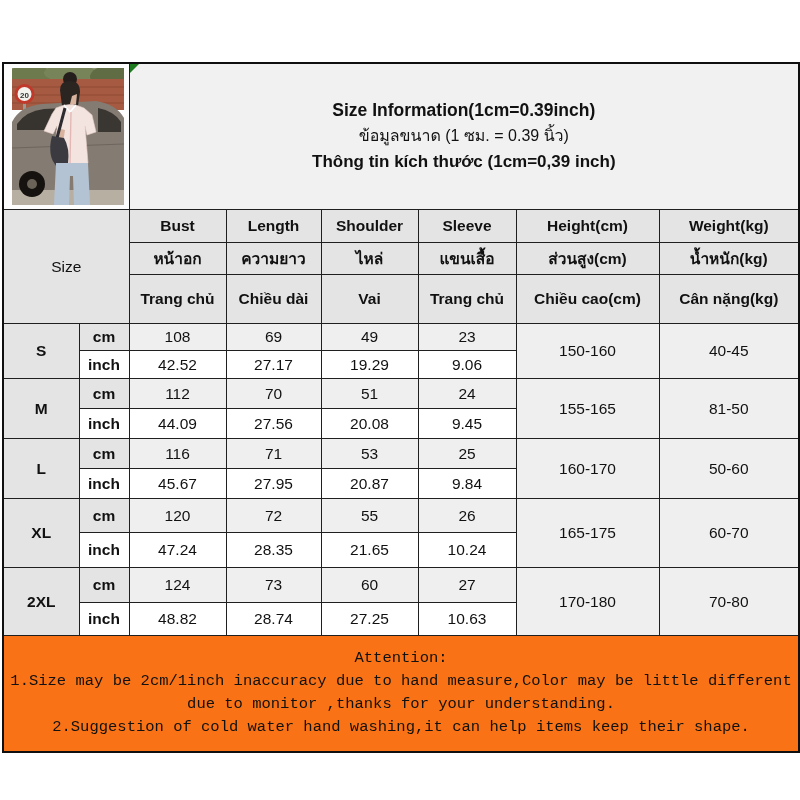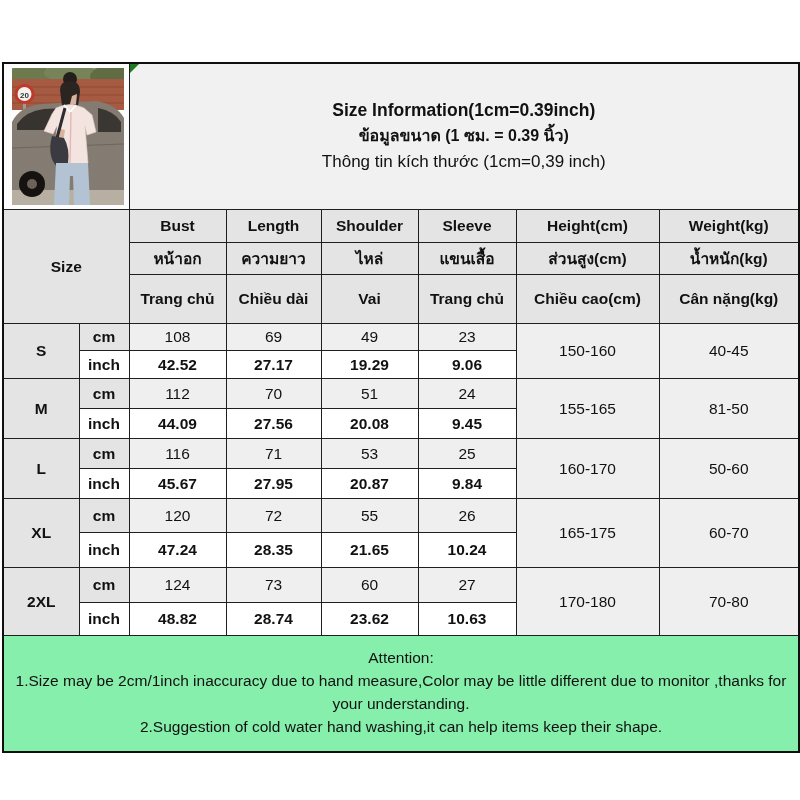--- a/index.html
+++ b/index.html
@@ -13,36 +13,36 @@
     border:2px solid #0f0f0f;
   }
   table.size-chart td {
     border:1px solid #1f1f1f;
     text-align:center; vertical-align:middle;
     padding:0; overflow:hidden;
     font-size:15.5px;
   }
   td.g  { background:#e4e4e4; }   
   td.lg { background:#efefef; }   
-  td.w  { background:#ffffff;font-weight:bold; }
+  td.w  { background:#ffffff; }
 
   td.photo-cell { background:#fdfdfd; vertical-align:top; text-align:left; }
   td.title-cell { background:#f1f1f1; }
   .title-en { font-size:17.5px; font-weight:bold; line-height:1.55; }
-  .title-th { font-size:16px;   font-weight:bold; line-height:1.55; }
-  .title-vi { font-size:17px;   font-weight:normal; line-height:1.55; }
-
-  td.size-corner { font-size:27px; font-weight:bold; }
+  .title-th { font-size:16px;   font-weight:normal; line-height:1.55; }
+  .title-vi { font-size:17px;   font-weight:bold; line-height:1.55; }
+
+  td.size-corner { font-size:27px; font-weight:normal; }
   td.size-label  { font-size:17px; font-weight:bold; }
   td.unit        { font-weight:bold; font-size:15px;margin-top:21px; }
   td.hdr         { font-weight:bold; font-size:15px;margin-top:45px; }
 
   td.attention-cell {
-    background:#86efac; text-align:left; vertical-align:top;
-    padding:3px 6px 0 4px; font-size:15.5px; line-height:1.48;
+    background:#f97316; text-align:left; vertical-align:top;
+    padding:3px 6px 0 4px; font-size:15.5px; line-height:1.48;font-family:Liberation Mono, monospace;
   }
 
   .corner-marker {
     position:absolute; left:130px; top:64px; width:0; height:0;
     border-top:9px solid #1e7a1e; border-right:9px solid transparent;
   }
   .photo-wrap { padding:4px 0 0 4px; }
 </style>
 </head>
 <body>
@@ -215,21 +215,21 @@
       <td class="lg">73</td>
       <td class="lg">60</td>
       <td class="lg">27</td>
       <td class="lg" rowspan="2">170-180</td>
       <td class="lg" rowspan="2">70-80</td>
     </tr>
     <tr style="height:33px">
       <td class="w unit">inch</td>
       <td class="w">48.82</td>
       <td class="w">28.74</td>
-      <td class="w">23.62</td>
+      <td class="w">27.25</td>
       <td class="w">10.63</td>
     </tr>
 
     <tr style="height:116px">
       <td class="attention-cell" colspan="8">
         <div>Attention:</div>
         <div>1.Size may be 2cm/1inch inaccuracy due to hand measure,Color may be little different due to monitor ,thanks for your understanding.</div>
         <div>2.Suggestion of cold water hand washing,it can help items keep their shape.</div>
       </td>
     </tr>

